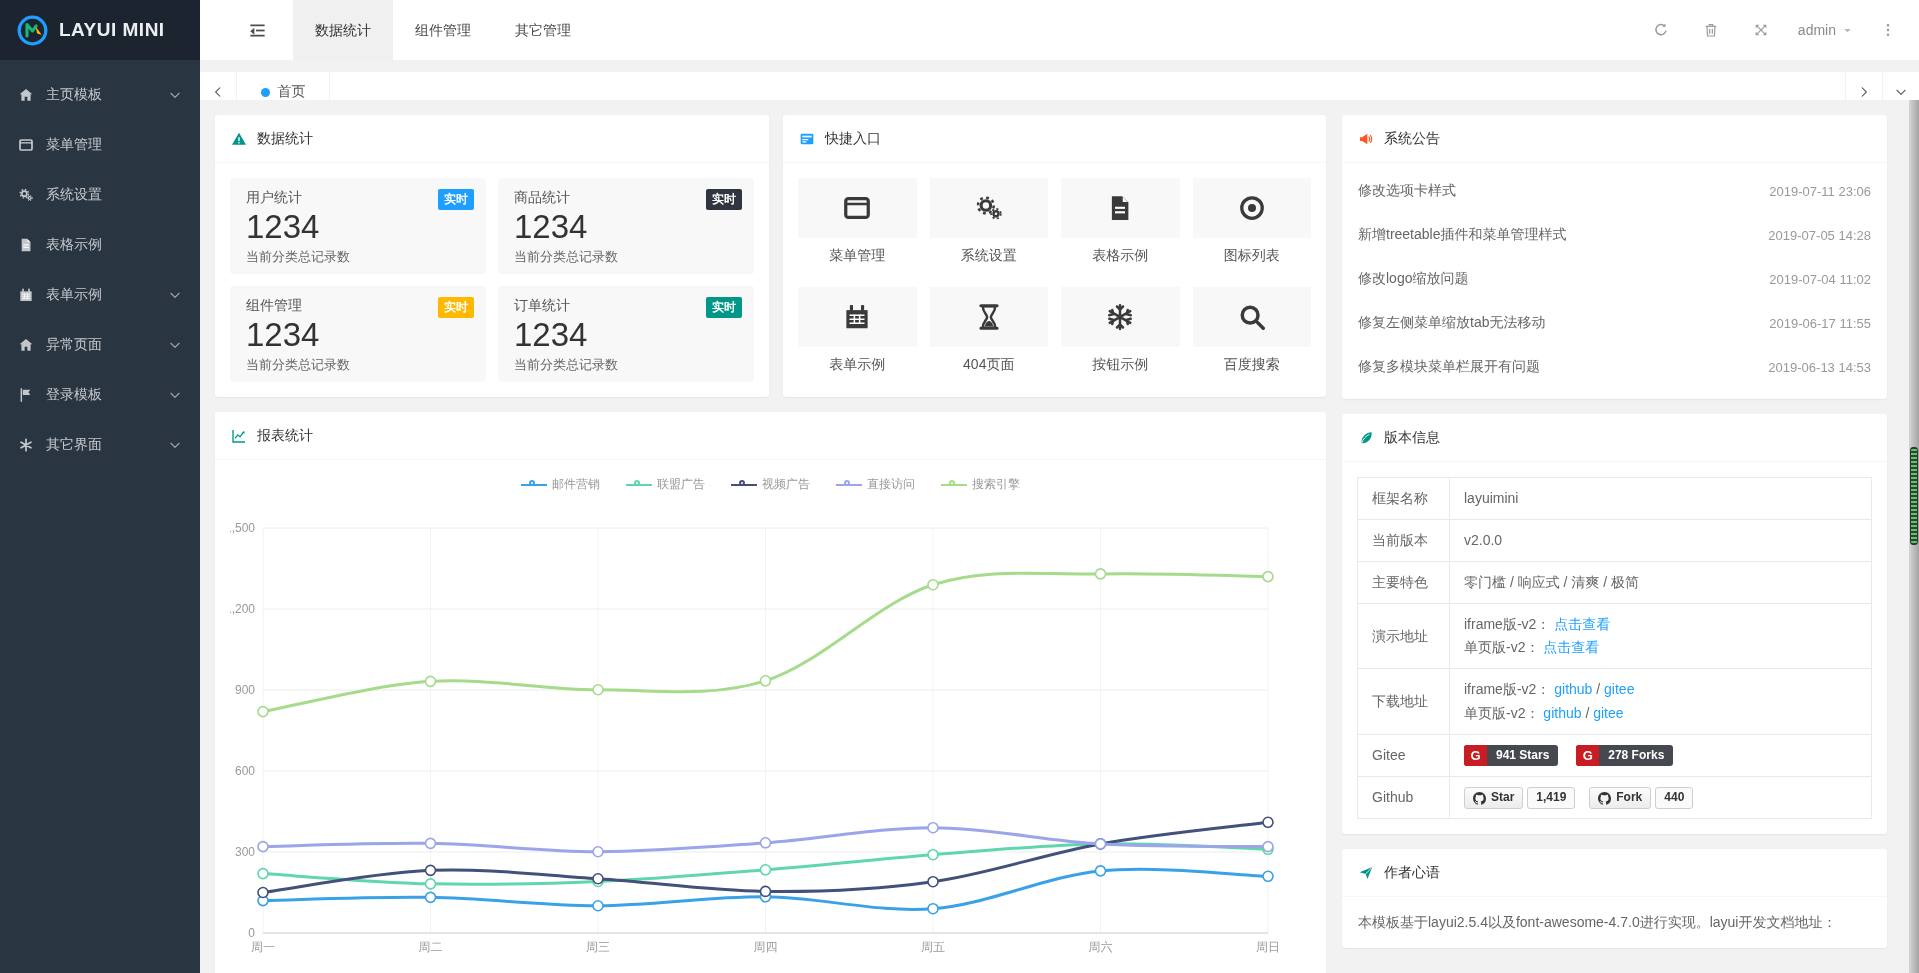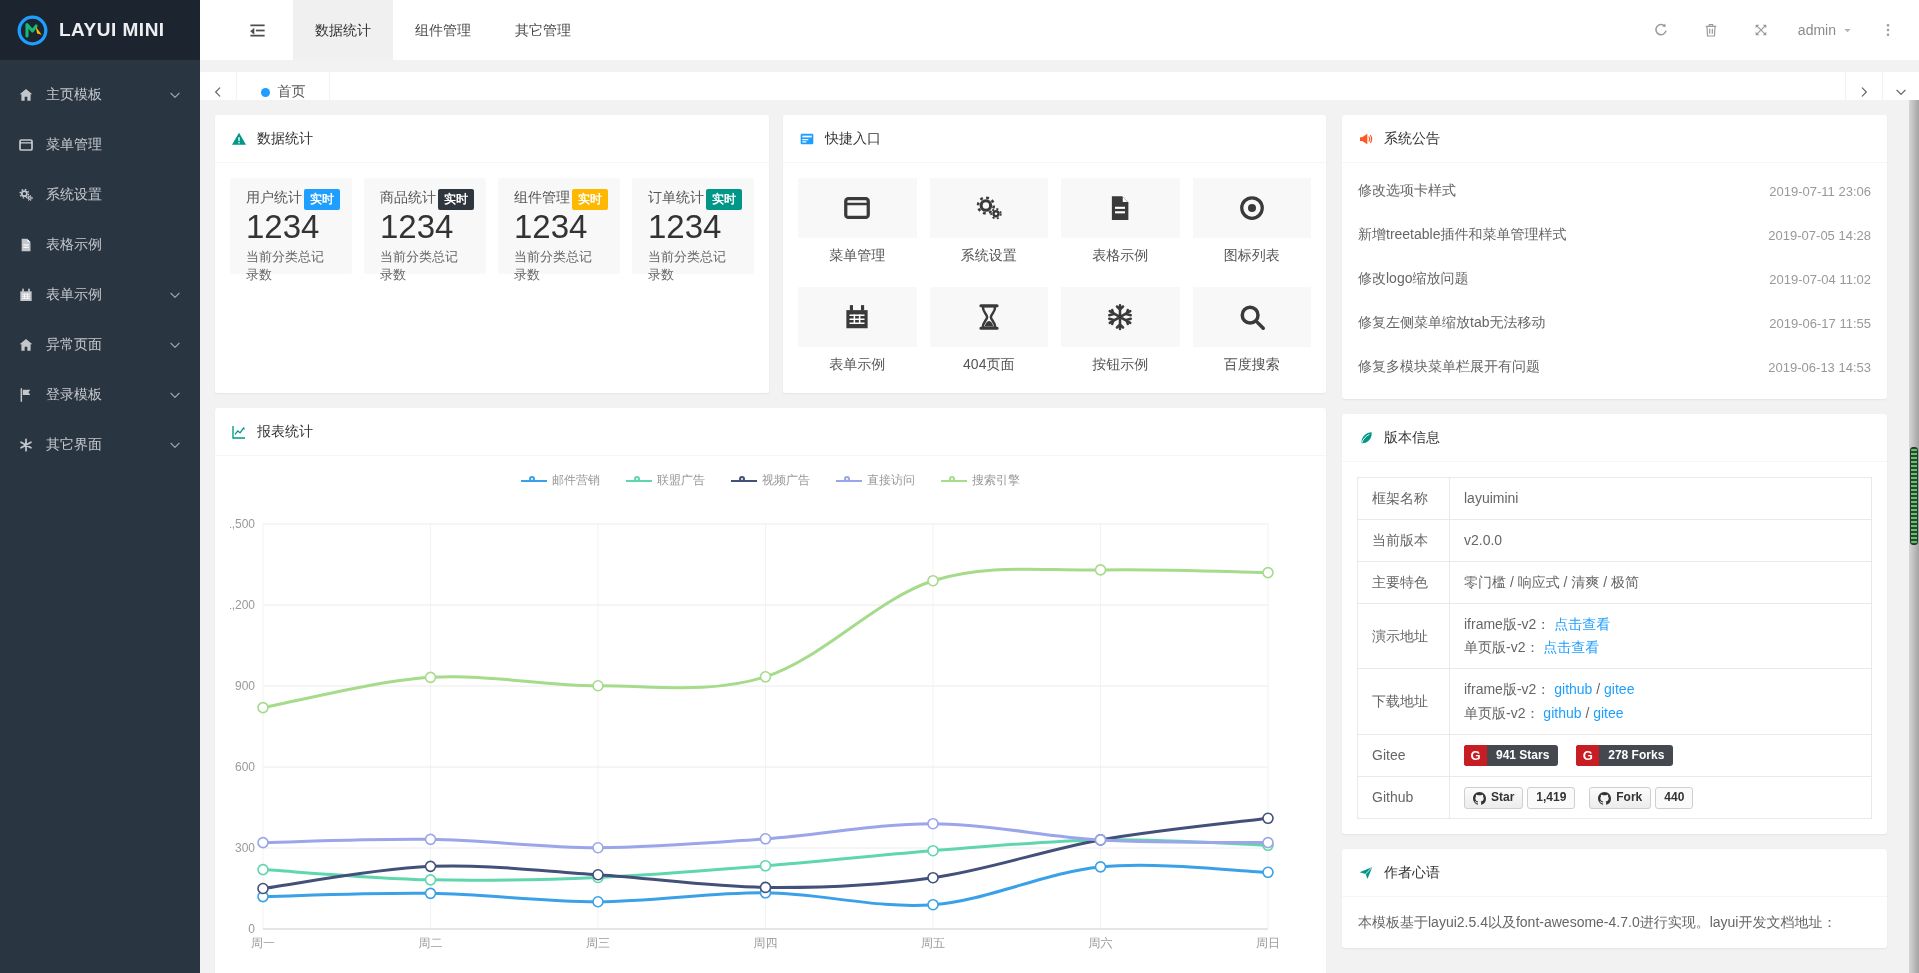--- a/index.html
+++ b/index.html
@@ -56,21 +56,21 @@
   .card { background:#fff; border-radius:3px; box-shadow:0 1px 2px rgba(0,0,0,.06); margin-top:15px; }
   .card-head { height:48px; display:flex; align-items:center; gap:10px; padding:0 16px; border-bottom:1px solid #f6f6f6;
     font-size:14px; color:#333; }
   .card-body { padding:15px; }
 
   .cards-row { display:flex; gap:14px; }
   .card-stats { width:554px; flex:none; }
   .card-quick { width:543px; flex:none; }
 
   
-  .stats-grid { display:grid; grid-template-columns:1fr 1fr 1fr 1fr; gap:12px; }
+  .stats-grid { display:grid; grid-template-columns:1fr 1fr; gap:12px; }
   .stat-box { position:relative; background:#f8f8f8; border-radius:3px; padding:11px 16px; height:96px; }
   .stat-label { font-size:14px; color:#555; }
   .stat-value { font-size:33px; color:#333; margin-top:1px; }
   .stat-desc { font-size:13px; color:#666; margin-top:2px; }
   .stat-badge { position:absolute; top:11px; right:12px; color:#fff; font-size:12px; font-weight:bold;
     padding:2px 6px; border-radius:2px; }
 
   
   .quick-grid { display:grid; grid-template-columns:repeat(4,1fr); gap:22px 13px; padding-bottom:4px; }
   .quick-item { cursor:pointer; }

